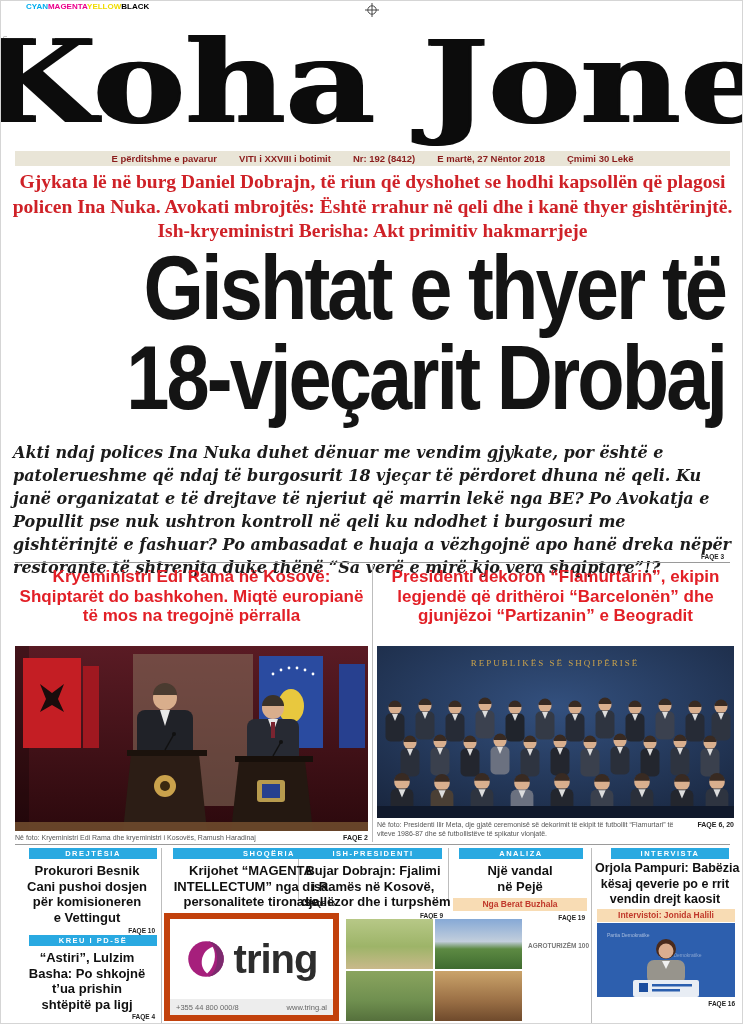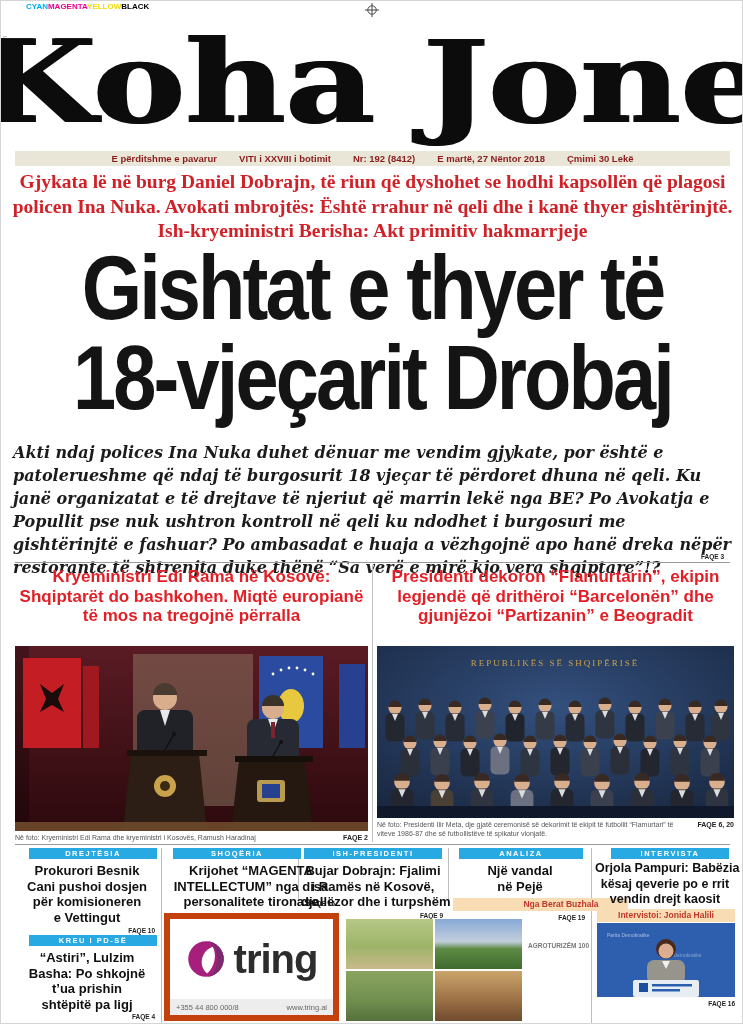--- a/index.html
+++ b/index.html
@@ -20,21 +20,21 @@
             font-family:"DejaVu Serif",serif;font-weight:bold;font-size:100px;color:#0c0c0c;}
   .masthead .mtxt{display:inline-block;transform:scale(1.38,1.14);white-space:nowrap;text-shadow:2px 0 0 currentColor;}
 
   .infobar{position:absolute;left:14px;top:150px;width:715px;height:15px;background:#e9e5d7;
            display:flex;align-items:center;justify-content:center;gap:22px;
            font-size:9.5px;font-weight:bold;color:#8a1c1c;white-space:nowrap;}
 
   .red-deck{position:absolute;left:10px;top:169px;width:723px;font-family:"Liberation Serif",serif;
             font-weight:bold;font-size:19.5px;line-height:24.5px;color:#cf2127;text-align:center;}
 
-  .main-headline{position:absolute;left:8px;top:242px;width:727px;text-align:center;font-weight:bold;color:#141414;}
+  .main-headline{position:absolute;left:8px;top:242px;width:727px;text-align:right;font-weight:bold;color:#141414;}
   .main-headline .hl{display:block;font-size:80px;line-height:90px;letter-spacing:-3px;
                      transform:scale(0.97,1.14);transform-origin:center;white-space:nowrap;}
 
   .standfirst{position:absolute;left:12px;top:440px;width:719px;font-family:"DejaVu Serif",serif;
               font-style:italic;font-weight:bold;font-size:16px;line-height:23px;text-align:left;color:#1b1b1b;}
 
   .pageref{position:absolute;font-size:6.5px;font-weight:bold;color:#222;}
   .pr-lead{right:18px;top:552px;}
 
   .hr{position:absolute;background:#9a9a9a;height:1px;}
@@ -57,21 +57,21 @@
   .photo-right{left:376px;top:645px;}
 
   .caption{position:absolute;font-size:7px;color:#555;line-height:9px;}
   .cap-left{left:14px;top:832px;width:353px;}
   .cap-right{left:376px;top:819px;width:357px;}
   .cap-ref{font-weight:bold;color:#222;float:right;margin-left:6px;}
 
   .tag{position:absolute;height:11px;background:#29a9e1;color:#fff;font-size:7.5px;font-weight:bold;
        text-align:center;line-height:11px;letter-spacing:1.5px;text-transform:uppercase;white-space:nowrap;}
   .tag1{left:28px;top:847px;width:128px;}
-  .tag2{left:172px;top:847px;width:128px;}
+  .tag2{left:172px;top:847px;width:104px;padding-left:44px;}
   .tag3{left:303px;top:847px;width:138px;}
   .tag4{left:458px;top:847px;width:124px;}
   .tag5{left:610px;top:847px;width:118px;}
   .tag1b{left:28px;top:934px;width:128px;}
 
   .bhead{position:absolute;text-align:center;font-weight:bold;font-size:13px;line-height:15.5px;color:#101010;}
   .bhead span{display:block;white-space:nowrap;}
   .bh1{left:14px;top:862px;width:144px;}
   .bh2{left:164px;top:862px;width:172px;}
   .bh3{left:300px;top:862px;width:144px;}
@@ -81,21 +81,21 @@
 
   .pr-b1{left:14px;top:926px;width:140px;text-align:right;}
   .pr-b1b{left:14px;top:1012px;width:140px;text-align:right;}
   .pr-b2{left:164px;top:899px;width:170px;text-align:right;}
   .pr-b3{left:300px;top:911px;width:142px;text-align:right;}
   .pr-b4{left:452px;top:913px;width:132px;text-align:right;}
   .pr-c5{left:596px;top:999px;width:138px;text-align:right;}
 
   .byline{position:absolute;height:13px;background:#f8dcb4;color:#c0392b;font-size:8.5px;font-weight:bold;
           text-align:center;line-height:13px;white-space:nowrap;}
-  .byl4{left:452px;top:897px;width:134px;padding-left:41px;}
+  .byl4{left:452px;top:897px;width:134px;}
   .byl5{left:596px;top:908px;width:138px;}
 
   
   .ad-tring{position:absolute;left:163px;top:912px;width:175px;height:108px;border:6px solid #c2410c;
             box-sizing:border-box;display:flex;flex-direction:column;background:#fff;}
   .tring-main{flex:1;display:flex;align-items:center;justify-content:center;gap:8px;}
   .tring-name{font-size:40px;font-weight:bold;color:#2d2d2d;letter-spacing:-1px;line-height:1;}
   .tring-strip{height:16px;background:#ededed;display:flex;align-items:center;justify-content:space-between;
                padding:0 6px;font-size:7.5px;color:#666;}
 

